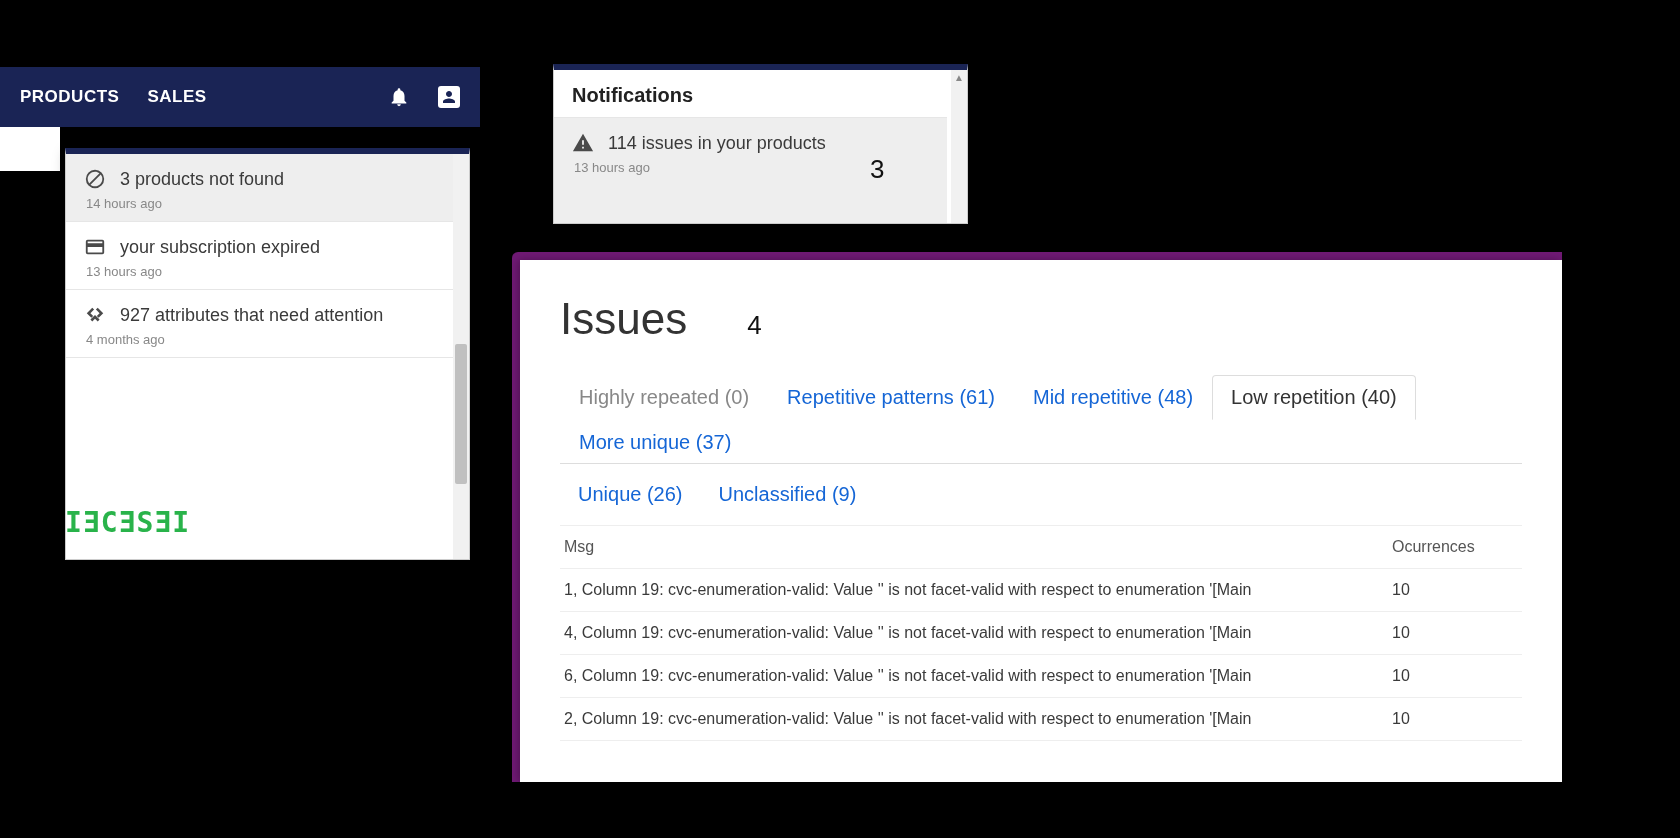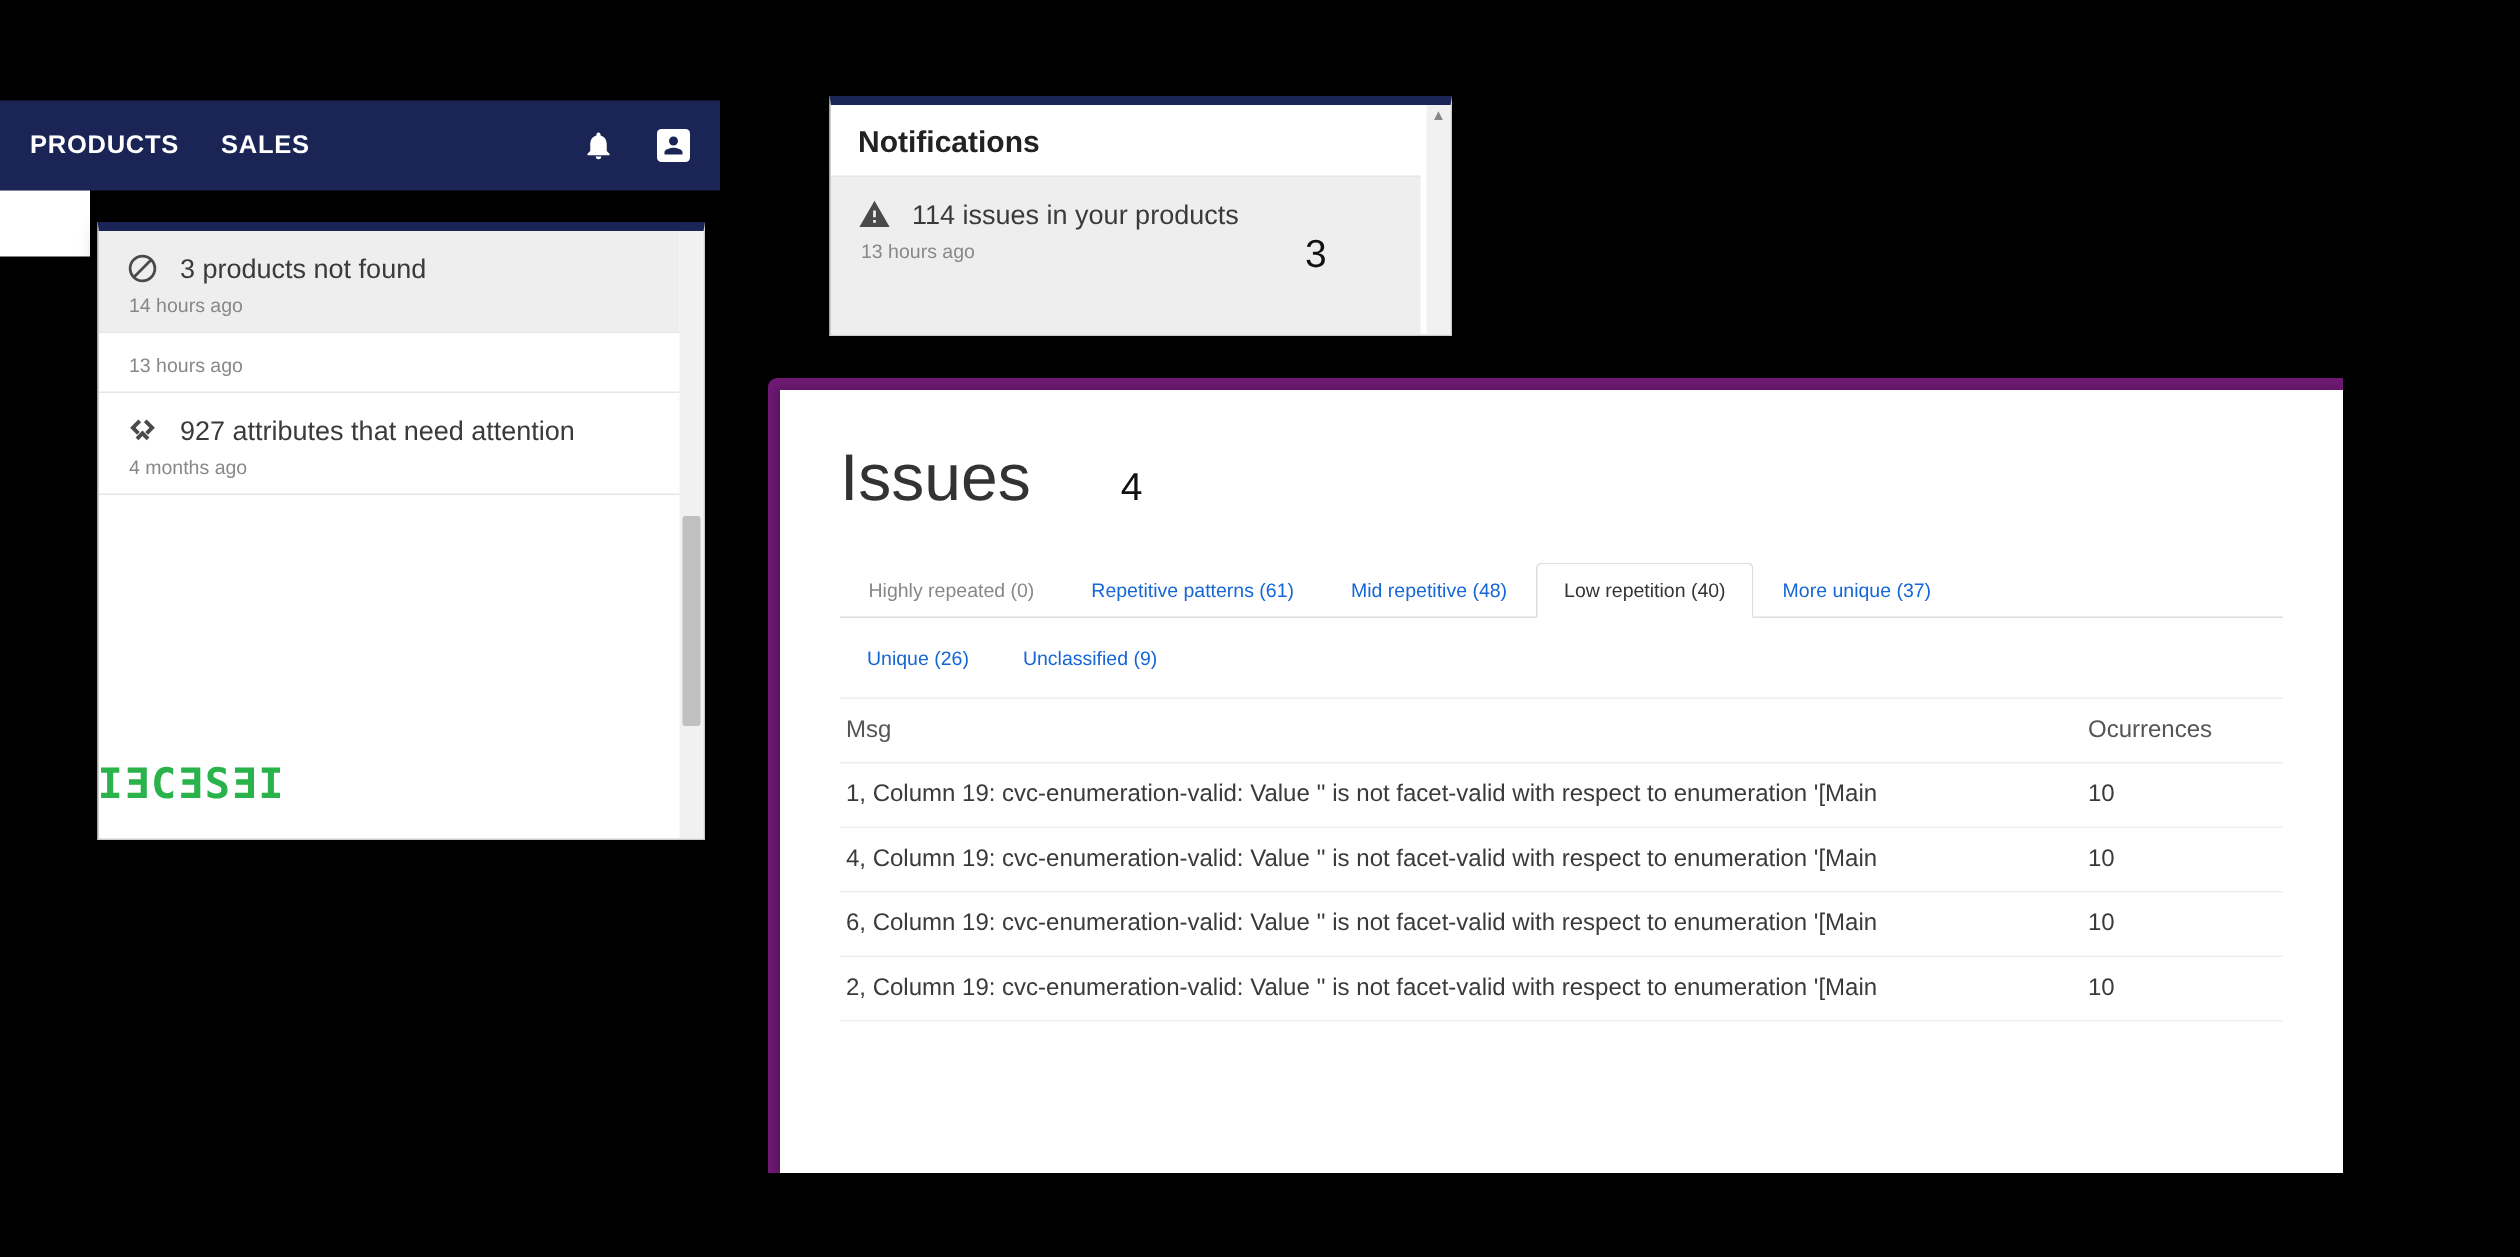--- a/index.html
+++ b/index.html
@@ -199,21 +199,21 @@
   .issues-head-row { display:flex; align-items:baseline; gap:60px; margin-bottom:30px;}
   .tabs {
     display:flex;
     flex-wrap:wrap;
     gap:0;
     border-bottom:1px solid #ddd;
     margin-bottom:0;
   }
   .tab {
     padding:10px 18px;
-    font-size:13px;
+    font-size:20px;
     color:#1566d6;
     cursor:pointer;
     border:1px solid transparent;
     border-bottom:none;
     position:relative;
     top:1px;
   }
   .tab.muted { color:#888; cursor:default; }
   .tab.active {
     color:#333;
@@ -269,20 +269,28 @@
         <span class="ico">
             <svg viewBox="0 0 24 24">
               <path d="M12 2a10 10 0 1 0 .001 20.001A10 10 0 0 0 12 2zM4 12c0-4.41 3.59-8 8-8 1.85 0 3.55.63 4.9 1.69L5.69 16.9A7.9 7.9 0 0 1 4 12zm8 8c-1.85 0-3.55-.63-4.9-1.69L18.31 7.1A7.9 7.9 0 0 1 20 12c0 4.41-3.59 8-8 8z"></path>
             </svg>
           </span>
         <span class="notif-text">3 products not found</span>
       </div>
       <span class="notif-time">14 hours ago</span>
     </div>
     <div class="notif-item">
+      <div class="notif-row">
+        <span class="ico">
+            <svg viewBox="0 0 24 24">
+              <path d="M20 4H4a2 2 0 0 0-2 2v12a2 2 0 0 0 2 2h16a2 2 0 0 0 2-2V6a2 2 0 0 0-2-2zm0 14H4v-6h16v6zm0-10H4V6h16v2z"></path>
+            </svg>
+          </span>
+        <span class="notif-text">your subscription expired</span>
+      </div>
       <span class="notif-time">13 hours ago</span>
     </div>
     <div class="notif-item">
       <div class="notif-row">
         <span class="ico">
             <svg viewBox="0 0 24 24">
               <path d="M11 6l-4 4 3 3-2 2-5-5 6-6 2 2zm2 0l4 4-3 3 2 2 5-5-6-6-2 2zM7 17l2 2 3-3 3 3 2-2-5-5-5 5z"></path>
             </svg>
           </span>
         <span class="notif-text">927 attributes that need attention</span>

